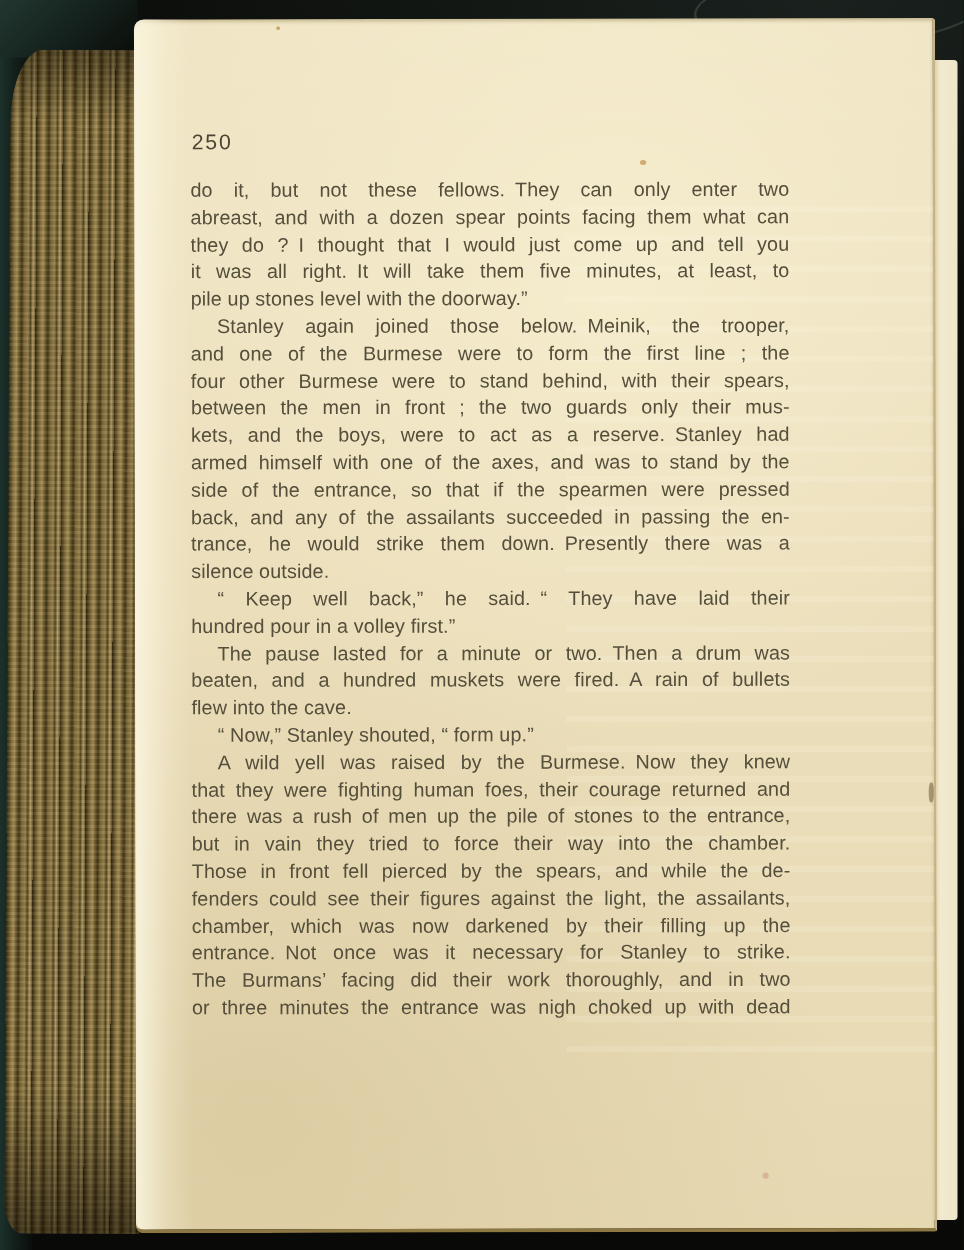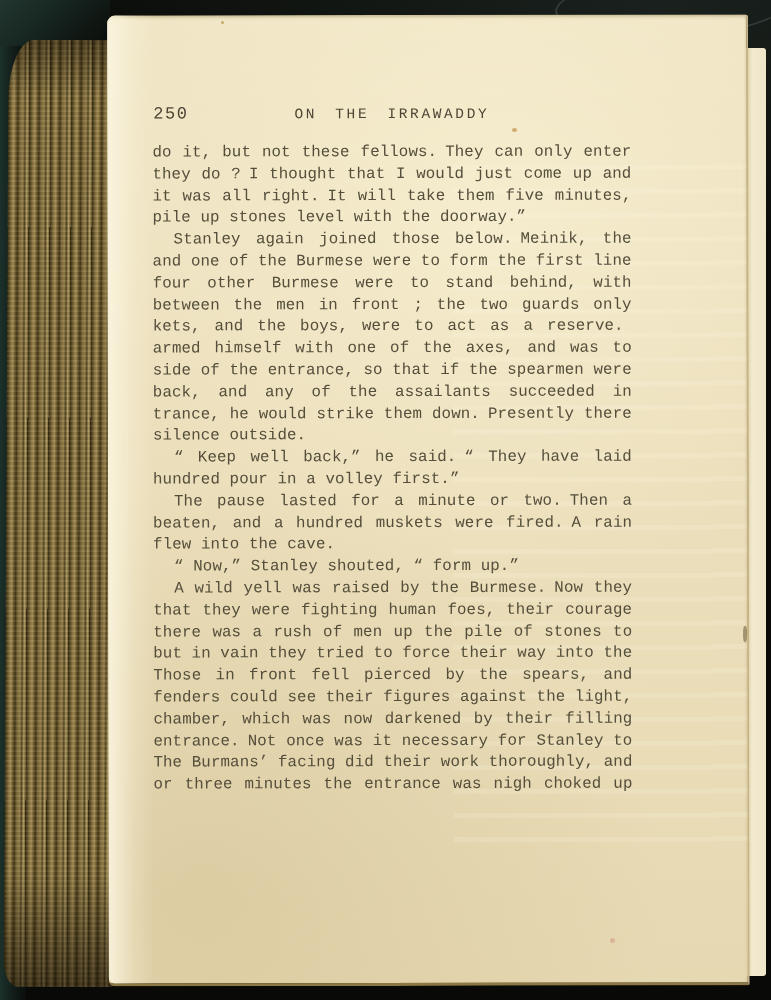--- a/index.html
+++ b/index.html
@@ -1,21 +1,21 @@
 <!DOCTYPE html>
 <html><head>
 <meta charset="utf-8">
 <style>
   html,body { margin:0; padding:0; background:#0a0a07; }
   .stage {
     position:relative; width:771px; height:1000px; overflow:hidden;
     background:
       radial-gradient(120% 40% at 85% 0%, rgba(40,52,48,0.5), transparent 60%),
       linear-gradient(180deg, #0c0e0b 0%, #090907 100%);
-    font-family:Liberation Mono, monospace;
+    font-family:Liberation Sans, sans-serif;
   }
 
   
   .binding {
     position:absolute; left:0; top:0; width:26px; height:1000px;
     background:linear-gradient(90deg, #1c312b 0%, #14211d 40%, #0a0d0b 100%);
   }
   .binding-corner {
     position:absolute; left:0; top:0; width:110px; height:46px;
     background:linear-gradient(135deg, #22372f 0%, #16241f 45%, #0a0c09 100%);
@@ -103,25 +103,25 @@
   <div class="cover-glint"></div>
   <div class="under-page"></div>
   <div class="fore-edge"></div>
 
   <div class="page">
     <div class="page-gutter-light"></div>
     <div class="page-streaks"></div>
 
     <div class="header">
       <span class="page-number">250</span>
-      <span class="running-title">ON  THE  IRRAWADDY</span>
     </div>
 
     <div class="text-body">
         <div class="line">do it, but not these fellows. They can only enter two</div>
+        <div class="line">abreast, and with a dozen spear points facing them what can</div>
         <div class="line">they do ? I thought that I would just come up and tell you</div>
         <div class="line">it was all right. It will take them five minutes, at least, to</div>
         <div class="line para-end">pile up stones level with the doorway.”</div>
         <div class="line indent">Stanley again joined those below. Meinik, the trooper,</div>
         <div class="line">and one of the Burmese were to form the first line ; the</div>
         <div class="line">four other Burmese were to stand behind, with their spears,</div>
         <div class="line">between the men in front ; the two guards only their mus-</div>
         <div class="line">kets, and the boys, were to act as a reserve. Stanley had</div>
         <div class="line">armed himself with one of the axes, and was to stand by the</div>
         <div class="line">side of the entrance, so that if the spearmen were pressed</div>

